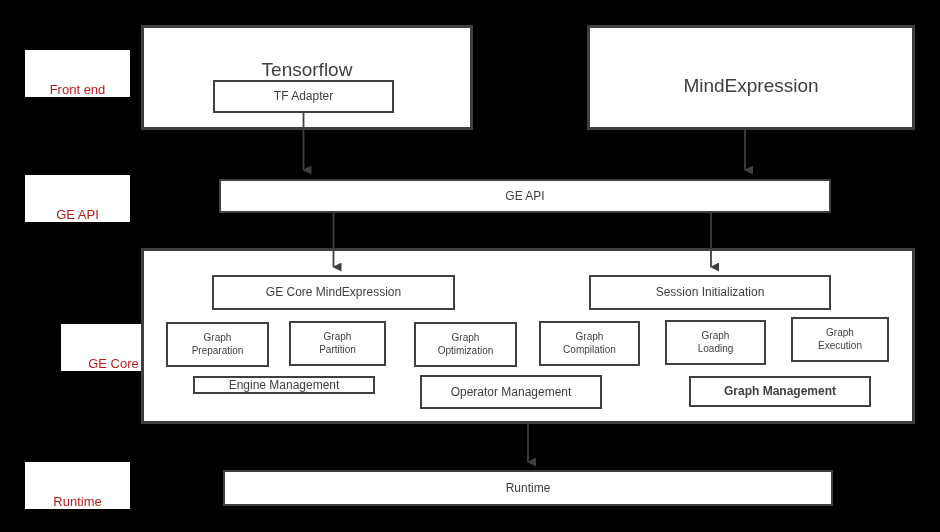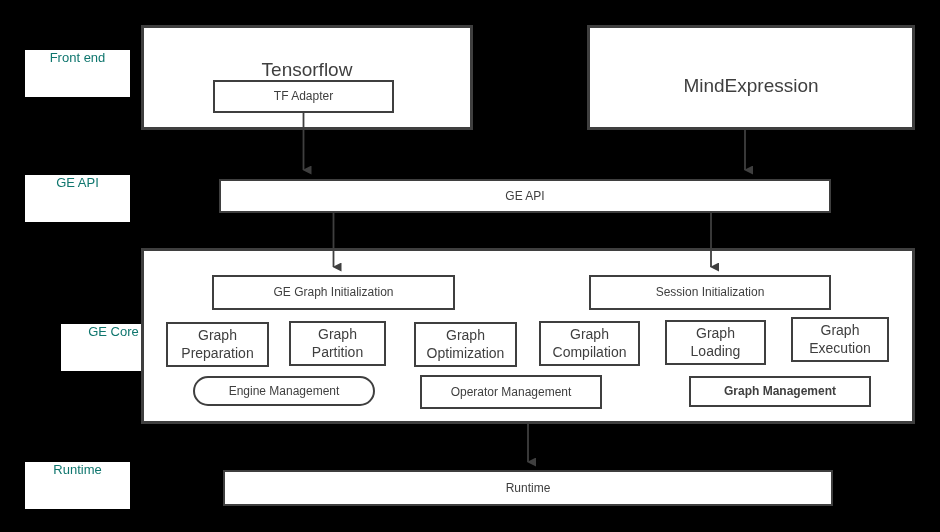--- a/index.html
+++ b/index.html
@@ -24,23 +24,23 @@
     text-align:center;
     line-height:1.22;
     white-space:pre-line;
   }
   .bdr-med{border:2px solid #3f3f3f;}
 
   
   .stage-label{
     position:absolute;
     left:25px;width:105px;height:47px;
-    background:#ffffff;color:#0f766e;
+    background:#ffffff;color:#b91c1c;
     font-size:13px;
-    display:flex;align-items:flex-start;justify-content:center;
+    display:flex;align-items:flex-end;justify-content:center;
     box-sizing:border-box;
   }
 
   
   .container-box{
     position:absolute;
     background:#ffffff;
     border:3px solid #3f3f3f;
     box-sizing:border-box;
   }
@@ -49,21 +49,21 @@
     left:0;right:0;
     text-align:center;
     color:#3f3f3f;
     font-size:19px;
   }
 
   
   #arrows{position:absolute;left:0;top:0;width:940px;height:532px;pointer-events:none;}
 
   .f13{font-size:12px;}
-  .two-line{font-size:14px;}
+  .two-line{font-size:10px;}
 </style>
 </head>
 <body>
 
 <div id="canvas">
 
   <div class="stage-label" style="top:50px;">
       <span>Front end</span>
     </div>
   <div class="stage-label" style="top:175px;">
@@ -82,37 +82,37 @@
   <div class="box bdr-med f13" style="left:213px;top:80px;width:181px;height:33px;">TF Adapter</div>
 
   <div class="container-box" style="left:587px;top:25px;width:328px;height:105px;padding-left:32px;">
     <div class="container-title" style="top:47px;">MindExpression</div>
   </div>
 
   <div class="box bdr-med f13" style="left:219px;top:179px;width:612px;height:34px;">GE API</div>
 
   <div class="container-box" style="left:141px;top:248px;width:774px;height:176px;"></div>
 
-  <div class="box bdr-med f13" style="left:212px;top:275px;width:243px;height:35px;">GE Graph Initialization</div>
+  <div class="box bdr-med f13" style="left:212px;top:275px;width:243px;height:35px;">GE Core MindExpression</div>
   <div class="box bdr-med f13" style="left:589px;top:275px;width:242px;height:35px;text-align:right;">Session Initialization</div>
 
   <div class="box bdr-med two-line" style="left:166px;top:322px;width:103px;height:45px;">Graph
 Preparation</div>
   <div class="box bdr-med two-line" style="left:289px;top:321px;width:97px;height:45px;">Graph
 Partition</div>
   <div class="box bdr-med two-line" style="left:414px;top:322px;width:103px;height:45px;">Graph
 Optimization</div>
   <div class="box bdr-med two-line" style="left:539px;top:321px;width:101px;height:45px;">Graph
 Compilation</div>
   <div class="box bdr-med two-line" style="left:665px;top:320px;width:101px;height:45px;">Graph
 Loading</div>
   <div class="box bdr-med two-line" style="left:791px;top:317px;width:98px;height:45px;">Graph
 Execution</div>
 
-  <div class="box bdr-med f13" style="left:193px;top:376px;width:182px;height:30px;border-radius:15px;">Engine Management</div>
+  <div class="box bdr-med f13" style="left:193px;top:376px;width:182px;height:18px;">Engine Management</div>
   <div class="box bdr-med f13" style="left:420px;top:375px;width:182px;height:34px;">Operator Management</div>
   <div class="box bdr-med f13" style="left:689px;top:376px;width:182px;height:31px;font-weight:bold;">Graph Management</div>
 
   <div class="box bdr-med f13" style="left:223px;top:470px;width:610px;height:36px;">Runtime</div>
 
   <svg id="arrows" viewBox="0 0 940 532">
     <defs>
       <marker id="ah" markerWidth="9" markerHeight="9" refX="4.5" refY="8" orient="auto" markerUnits="userSpaceOnUse">
         <path d="M0,0 L9,0 L4.5,9 z" fill="#3f3f3f"></path>
       </marker>

